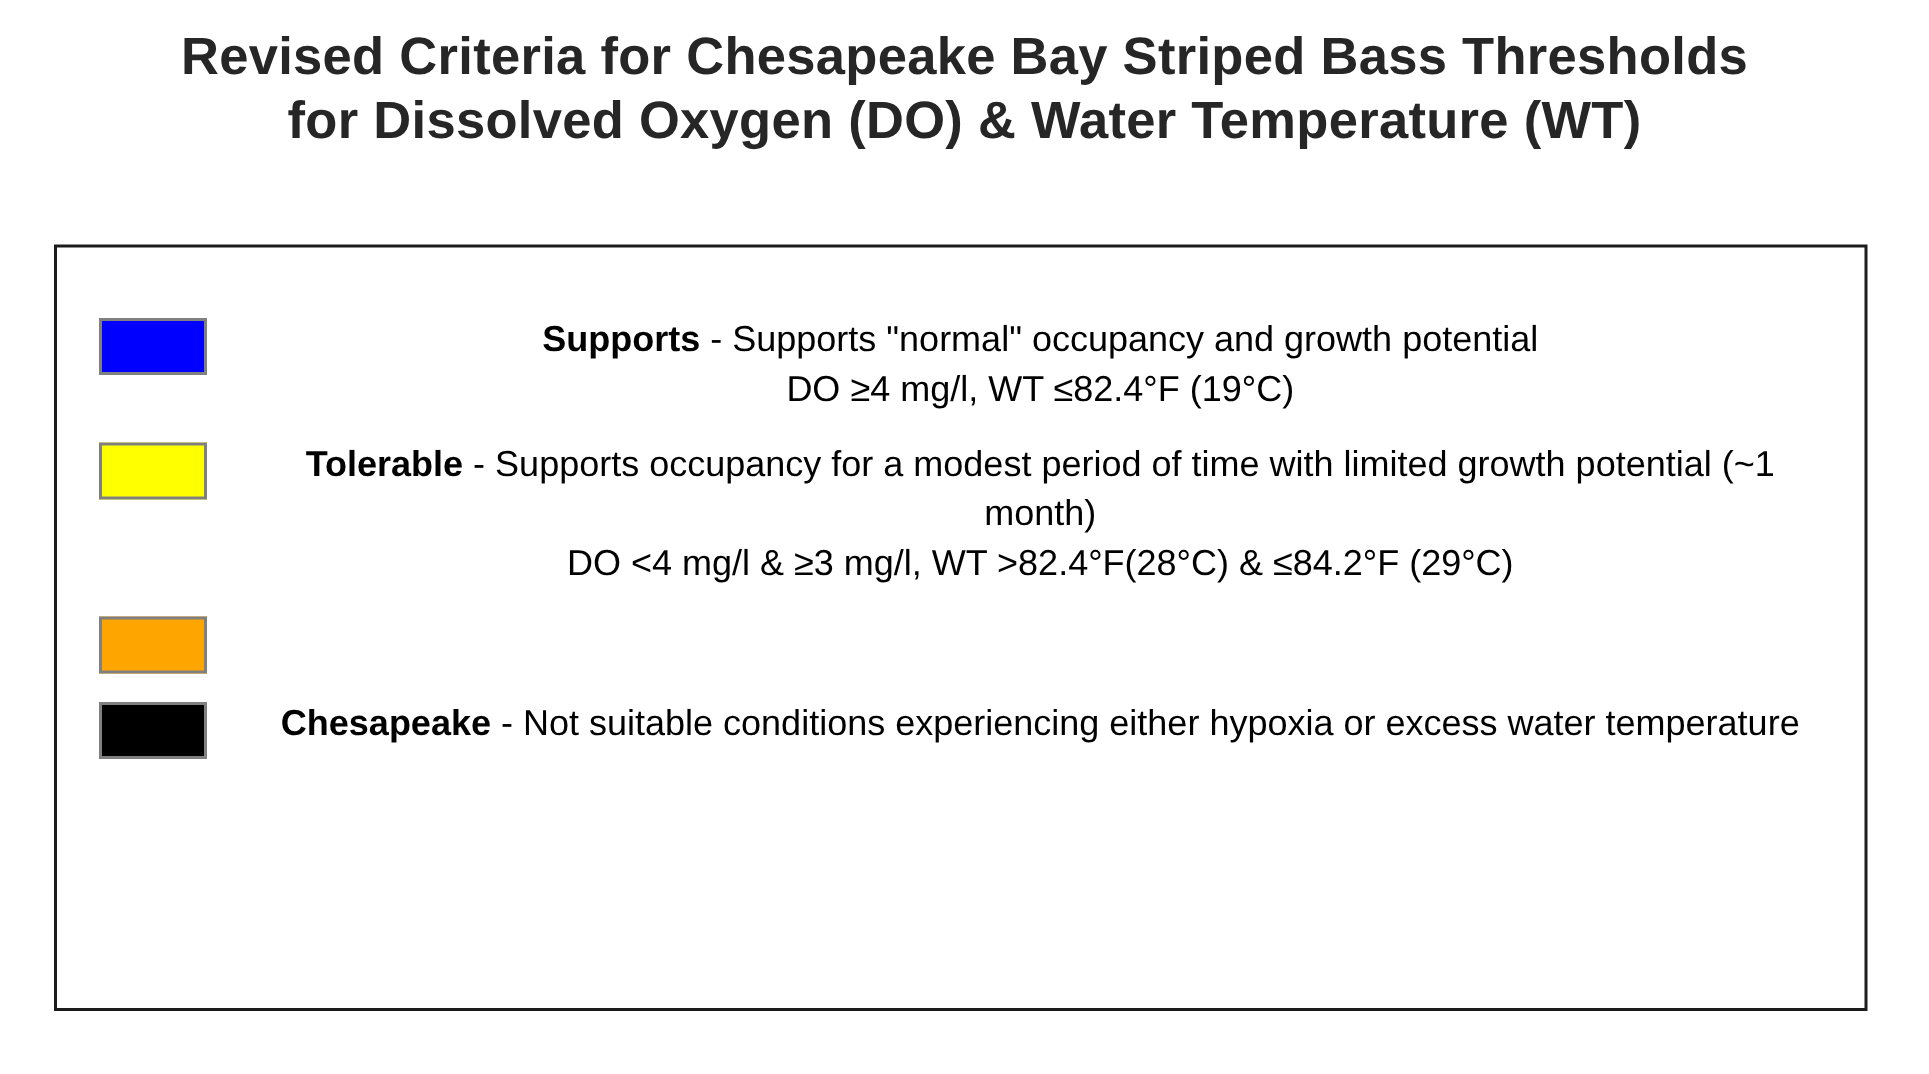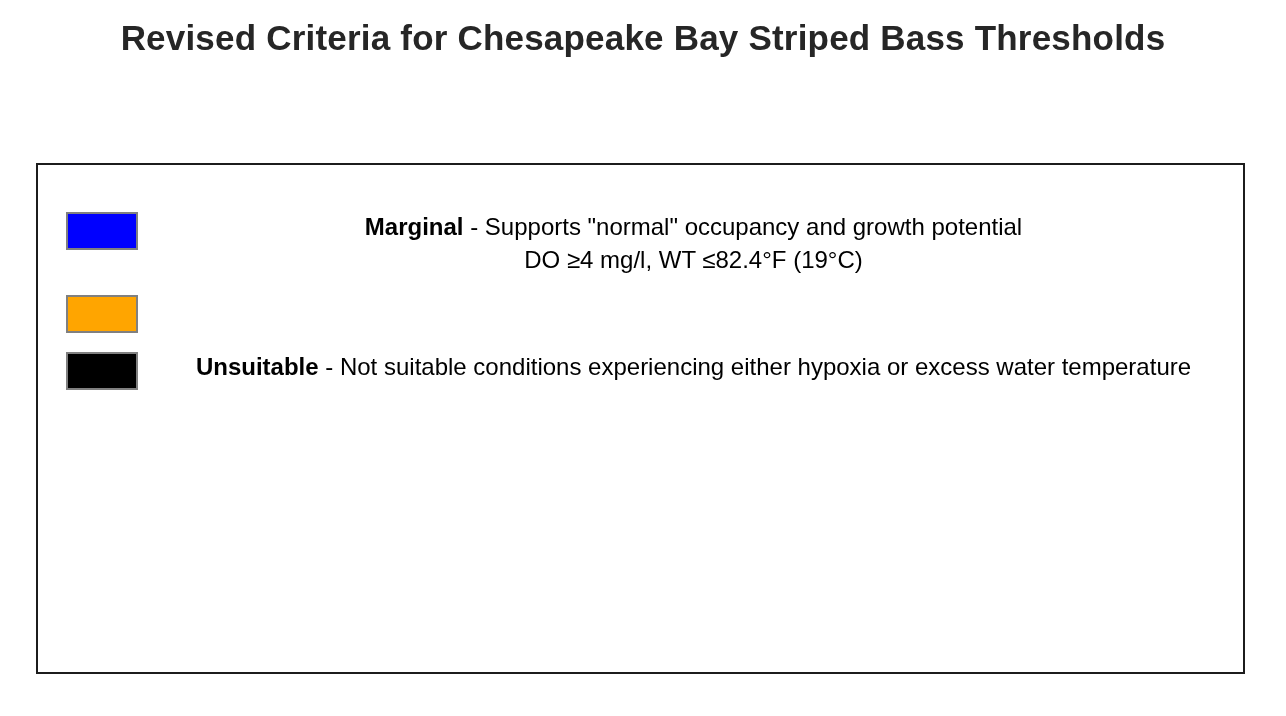--- a/index.html
+++ b/index.html
@@ -49,39 +49,47 @@
     color: #000000;
   }
   .entry-text strong { font-weight: bold; }
   .criteria { font-weight: normal; }
 </style>
 </head>
 <body>
 
 <div class="title">
   <div>Revised Criteria for Chesapeake Bay Striped Bass Thresholds</div>
+  <div>for Dissolved Oxygen (DO) &amp; Water Temperature (WT)</div>
 </div>
 
 <div class="legend-box">
 
   <div class="legend-row">
     <div class="swatch" style="background: rgb(0, 0, 255);"></div>
     <div class="entry-text">
-      <div><strong>Marginal</strong> <span>- Supports "normal" occupancy and growth potential</span></div>
+      <div><strong>Supports</strong> <span>- Supports "normal" occupancy and growth potential</span></div>
       <div class="criteria">DO ≥4 mg/l, WT ≤82.4°F (19°C)</div>
     </div>
   </div>
 
+  <div class="legend-row">
+    <div class="swatch" style="background: rgb(255, 255, 0);"></div>
+    <div class="entry-text">
+      <div><strong>Tolerable</strong> <span>- Supports occupancy for a modest period of time with limited growth potential (~1 month)</span></div>
+      <div class="criteria">DO &lt;4 mg/l &amp; ≥3 mg/l, WT &gt;82.4°F(28°C) &amp; ≤84.2°F (29°C)</div>
+    </div>
+  </div>
 
   <div class="legend-row">
     <div class="swatch" style="background: rgb(255, 165, 0);"></div>
     <div class="entry-text">
     </div>
   </div>
 
   <div class="legend-row">
     <div class="swatch" style="background: rgb(0, 0, 0);"></div>
     <div class="entry-text">
-      <div><strong>Unsuitable</strong> <span>- Not suitable conditions experiencing either hypoxia or excess water temperature</span></div>
+      <div><strong>Chesapeake</strong> <span>- Not suitable conditions experiencing either hypoxia or excess water temperature</span></div>
     </div>
   </div>
 
 </div>
 
 </body></html>

